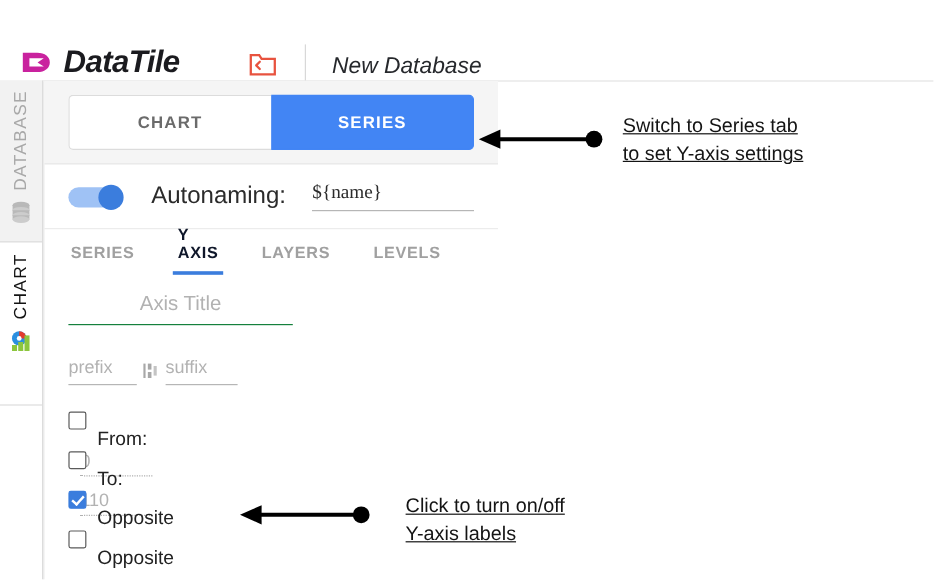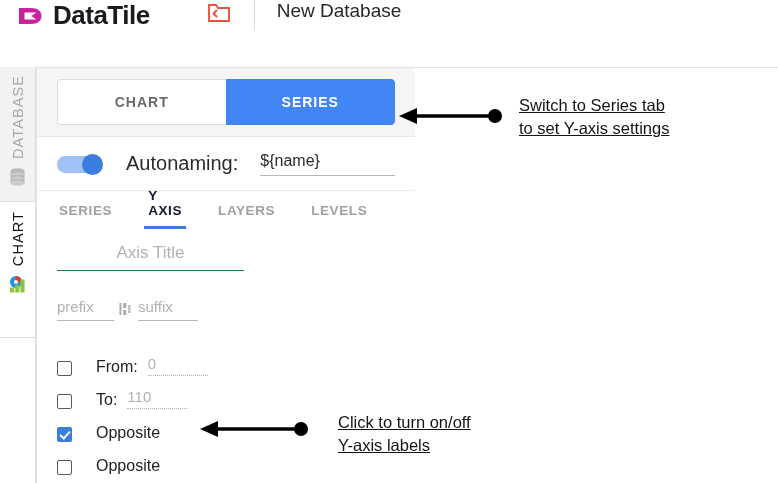--- a/index.html
+++ b/index.html
@@ -16,21 +16,22 @@
   }
 
   
   #header {
     position: absolute;
     left: 0; top: 0;
     width: 778px; height: 67px;
     background: #ffffff;
     border-bottom: 1px solid #e3e3e3;
     display: flex;
-    align-items: flex-start;
+    align-items: flex-end;
+    font-style: italic;
   }
   #logo-wrap {
     display: flex;
     align-items: center;
     margin-left: 16px;
   }
   #logo-mark {
     width: 30px; height: 30px;
     margin-right: 7px;
     flex: 0 0 auto;
@@ -190,20 +191,21 @@
     color: #2b2b2b;
   }
   #autonaming-field {
     margin-left: 22px;
     width: 156px;
     border-bottom: 1px solid #b6b6b6;
     font-size: 16px;
     color: #2b2b2b;
     padding-bottom: 5px;
     cursor: text;
+    font-family: Liberation Serif, serif;
   }
 
   
   #subtabs {
     display: flex;
     align-items: flex-end;
     padding: 0 18px;
     height: 38px;
     box-sizing: border-box;
   }
@@ -262,22 +264,23 @@
     padding-bottom: 5px;
     cursor: text;
   }
 
   
   #checks {
     margin-top: 22px;
   }
   .check-row {
     display: flex;
-    align-items: flex-end;
+    align-items: flex-start;
     height: 33px;
+    flex-direction: column;
   }
   .cbox {
     width: 15px; height: 15px;
     border: 1.6px solid #5a5a5a;
     border-radius: 2px;
     box-sizing: border-box;
     background: #ffffff;
     flex: 0 0 auto;
     cursor: pointer;
     position: relative;

